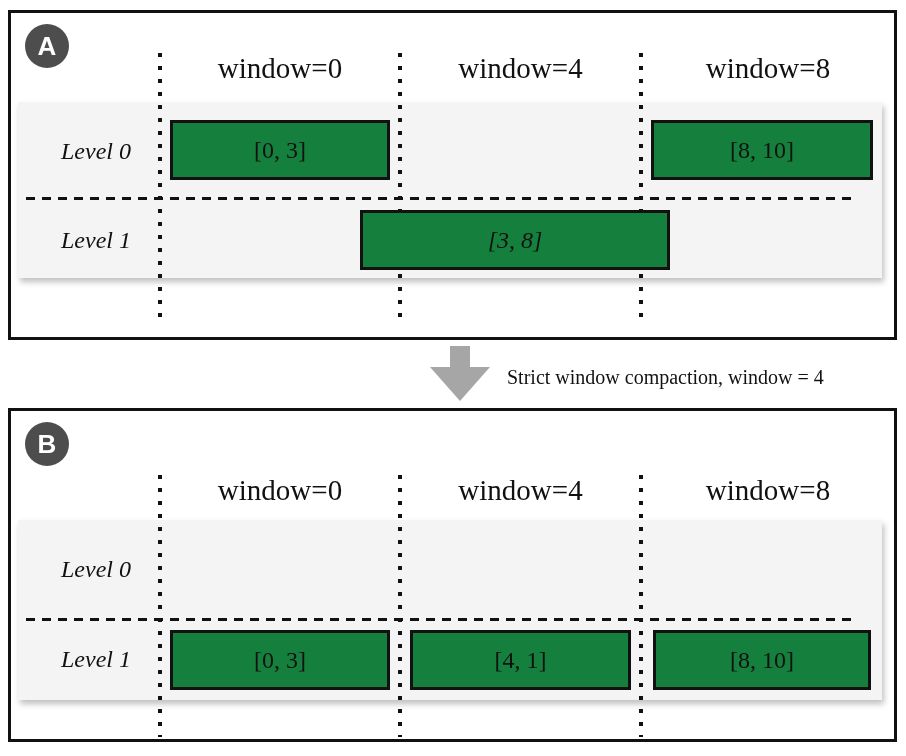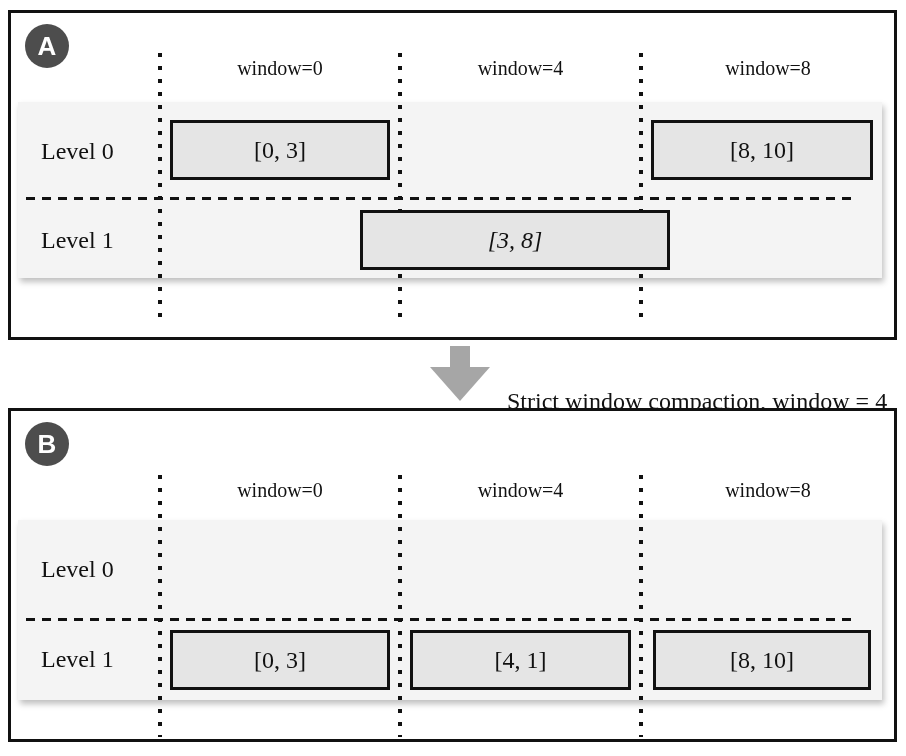--- a/index.html
+++ b/index.html
@@ -43,21 +43,21 @@
     align-items: center;
     justify-content: center;
     z-index: 6;
   }
 
   .col-header {
     position: absolute;
     height: 30px;
     line-height: 30px;
     text-align: center;
-    font-size: 20px;
+    font-size: 29px;
     z-index: 4;
   }
 
   .vguide {
     position: absolute;
     width: 4px;
     background: repeating-linear-gradient(to bottom, #111111 0 4px, transparent 4px 13px);
     z-index: 2;
   }
 
@@ -78,29 +78,31 @@
     background: repeating-linear-gradient(to right, #111111 0 9px, transparent 9px 16px);
     z-index: 3;
   }
 
   .row-label {
     position: absolute;
     left: 30px;
     width: 110px;
     height: 30px;
     line-height: 30px;
+    text-align: center;
     font-size: 24px;
     z-index: 4;
+    font-style: italic;
   }
 
   .interval-box {
     position: absolute;
     height: 60px;
     border: 3px solid #111111;
-    background: #e5e5e5;
+    background: #15803d;
     box-sizing: border-box;
     display: flex;
     align-items: center;
     justify-content: center;
     font-size: 24px;
     z-index: 5;
   }
 
   .arrow-stem {
     position: absolute;
@@ -119,23 +121,22 @@
     border-left: 30px solid transparent;
     border-right: 30px solid transparent;
     border-top: 34px solid #a6a6a6;
   }
   .caption {
     position: absolute;
     left: 507px;
     top: 362px;
     height: 30px;
     line-height: 30px;
-    font-size: 24px;
+    font-size: 20px;
     white-space: nowrap;
-    margin-top: 24px;
   }
 </style>
 </head>
 <body>
 
 <div id="canvas">
 
   <div class="panel" id="panel-a">
     <div class="badge">A</div>
 

